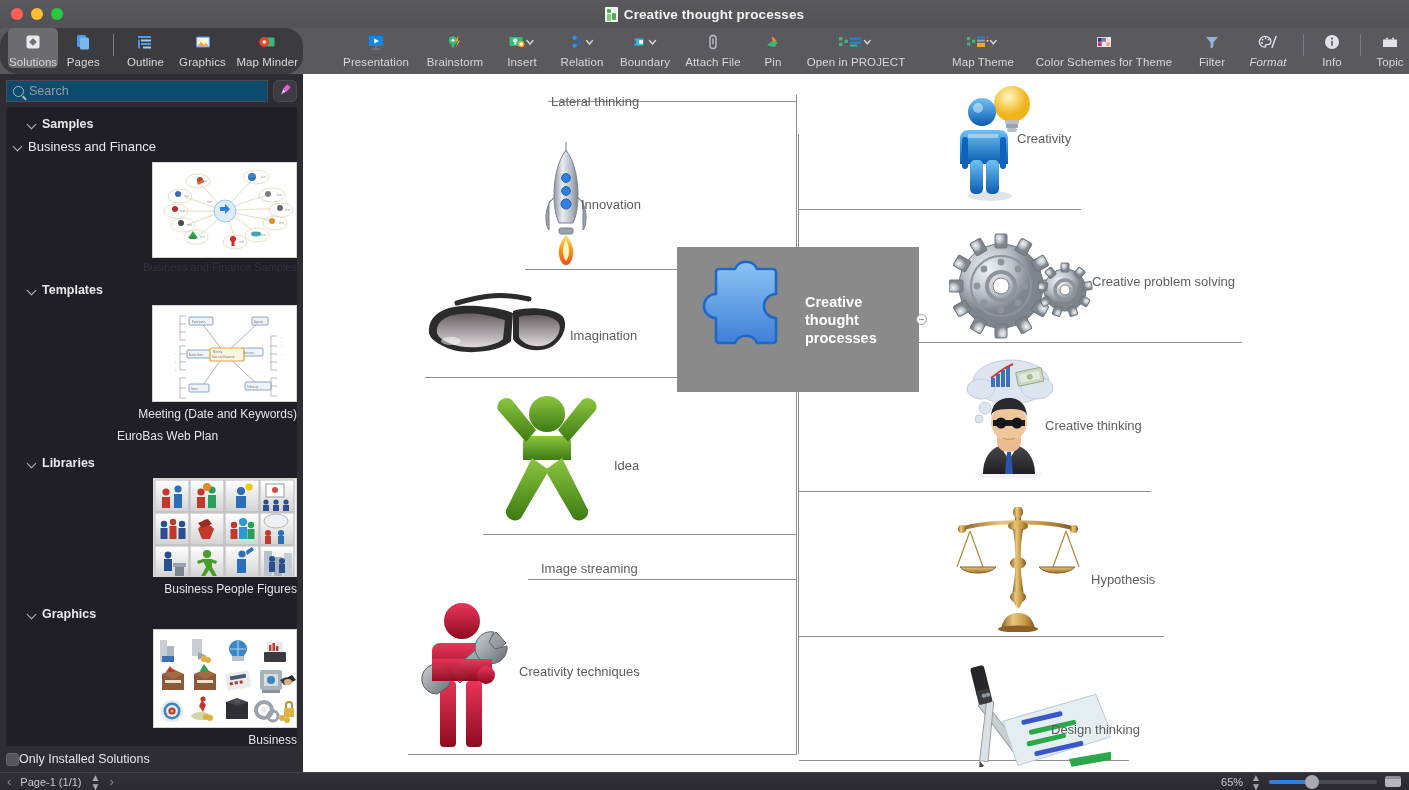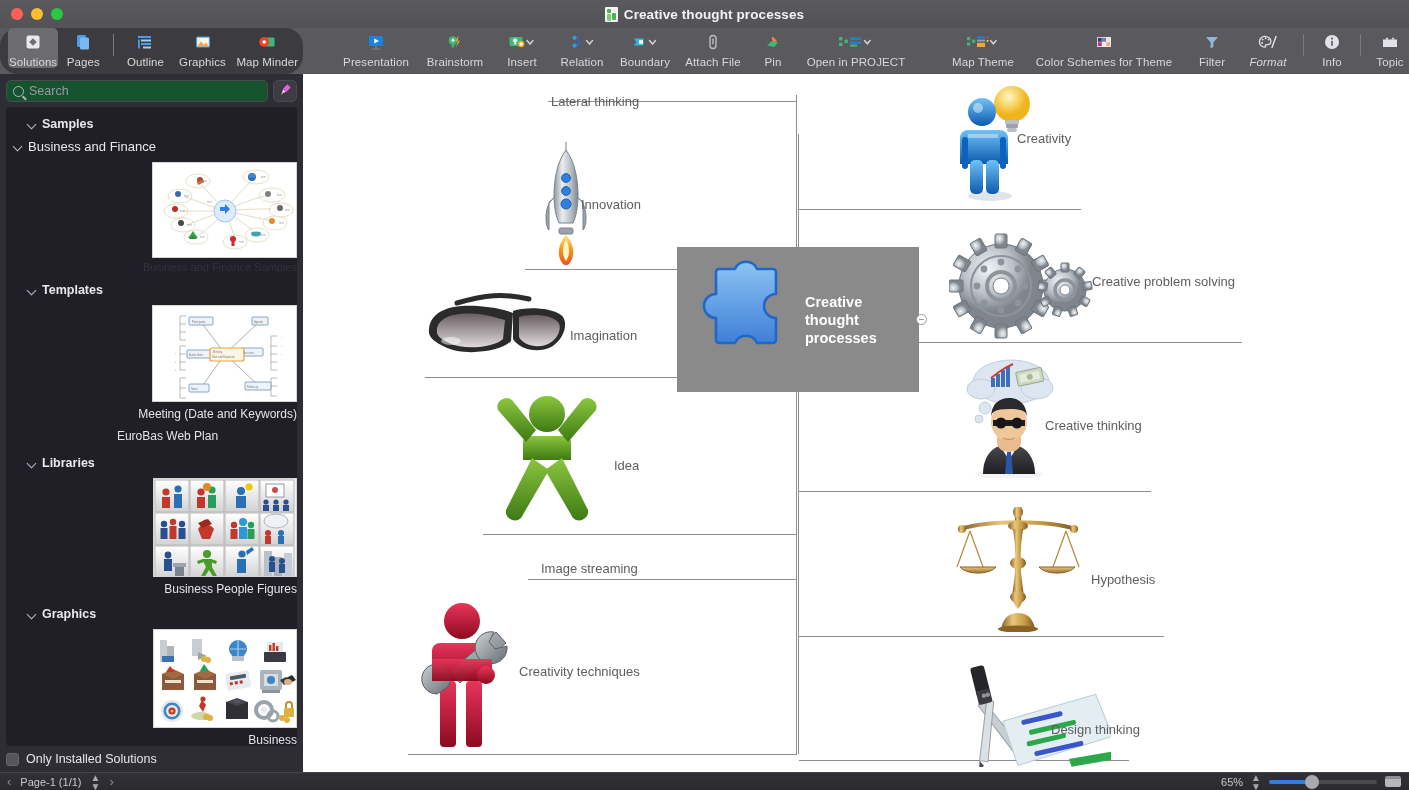--- a/index.html
+++ b/index.html
@@ -90,22 +90,22 @@
     position: absolute; top: 74px; left: 0;
     width: 303px; height: 698px;
     background: #2d2d33;
     display: flex; flex-direction: column;
   }
   .search-row {
     height: 26px; margin: 4px 6px 3px 6px;
     display: flex; align-items: center; gap: 5px;
   }
   .search-box {
-    flex: 1; height: 22px; background: #14532d;
-    border: 1px solid #4a4a50; border-radius: 5px;
+    flex: 1; height: 22px; background: #0c4a6e;
+    border: 1px solid #4a4a50; border-radius: 0;
     display: flex; align-items: center; padding: 0 6px; gap: 5px;
   }
   .mag {
     width: 11px; height: 11px; border: 1.6px solid #b4b4bc;
     border-radius: 50%; position: relative; flex: none;
   }
   .mag::after {
     content: ""; position: absolute; right: -4px; bottom: -3px;
     width: 5px; height: 1.6px; background: #b4b4bc;
     transform: rotate(45deg);
@@ -136,21 +136,21 @@
   .thumb-wrap { display: flex; flex-direction: column; align-items: flex-end; }
   .thumb {
     background: #fff; border: 1px solid #d5d5d5;
     margin-top: 4px; position: relative; overflow: hidden;
   }
   .thumb-cap {
     color: #e3e3e8; font-size: 12px; margin-top: 5px; text-align: center;
   }
   .thumb-cap.dim { color: #33323c; font-size: 11px; margin-top: 3px; }
   .installed-row {
-    height: 26px; display: flex; align-items: center; gap: 7px;
+    height: 26px; display: flex; align-items: center; 
     padding-left: 6px;
   }
   .cbx {
     width: 13px; height: 13px; border-radius: 3px;
     background: #55555c; border: 1px solid #65656d; flex: none;
   }
   .installed-lbl { color: #e4e4ea; font-size: 12.5px; }
 
   
   .canvas {

